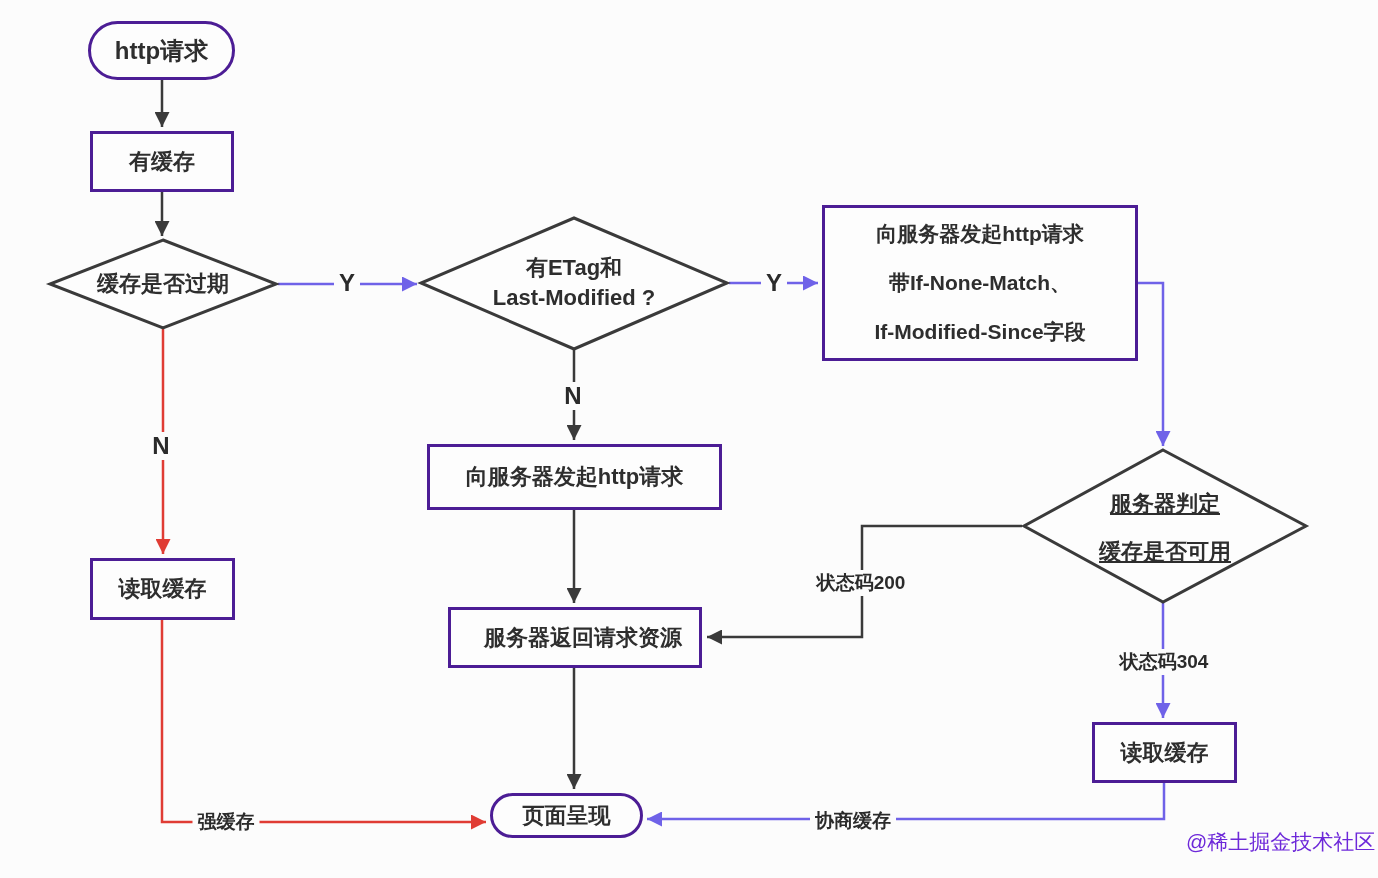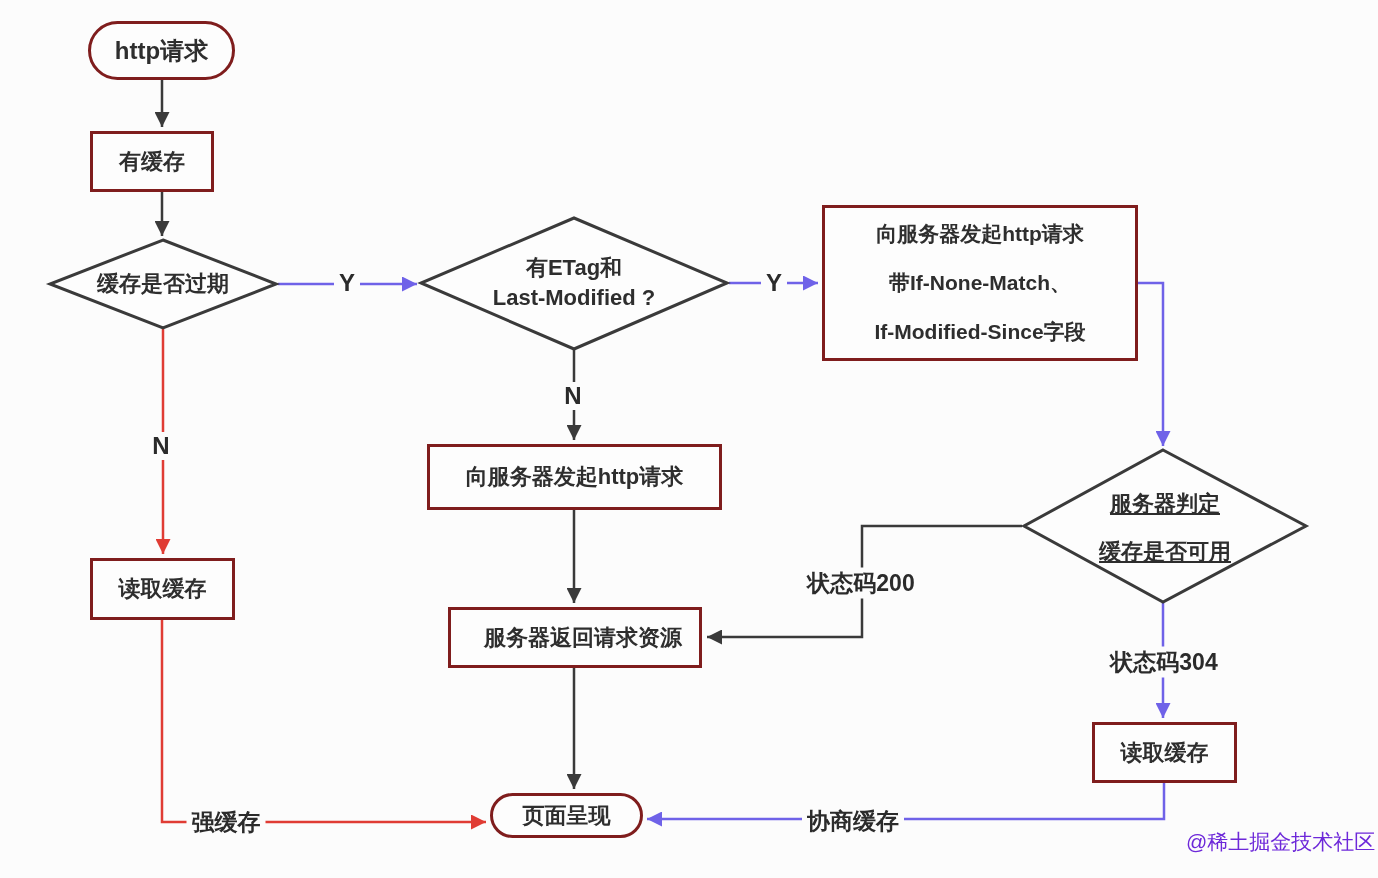--- a/index.html
+++ b/index.html
@@ -15,21 +15,21 @@
     position: absolute;
     left: 0; top: 0;
     width: 1378px; height: 878px;
   }
   .node {
     position: absolute;
     display: flex;
     align-items: center;
     justify-content: center;
     background: #fdfdfd;
-    border: 3px solid #7f1d1d;
+    border: 3px solid #4c1d95;
     color: #2e2e2e;
     font-weight: 700;
     font-size: 22px;
     text-align: center;
     line-height: 1.25;
     box-sizing: border-box;
   }
   .stadium { border-radius: 30px; }
   .multi {
     flex-direction: column;
@@ -52,21 +52,21 @@
   }
   .diamond-label.spread { line-height: 1.0; }
   .diamond-label.spread .dl-line { margin: 13px 0; }
   .edge-label {
     position: absolute;
     transform: translate(-50%, -50%);
     background: #fcfcfc;
     padding: 0 5px;
     color: #2b2b2b;
     font-weight: 700;
-    font-size: 23px;
+    font-size: 19px;
     white-space: nowrap;
   }
   .yn { font-size: 24px; }
   .watermark {
     position: absolute;
     left: 1186px;
     top: 828px;
     color: #6d28d9;
     font-size: 21px;
     font-weight: 400;
@@ -105,21 +105,21 @@
     <path d="M1164,783 L1164,819 L647,819" stroke="#6f62e8" stroke-width="2.5" fill="none" marker-end="url(#ah-blue)"></path>
     <path d="M162,620 L162,822 L486,822" stroke="#e03c34" stroke-width="2.5" fill="none" marker-end="url(#ah-red)"></path>
 
     <polygon points="163,240 276,284 163,328 50,284" fill="#fdfdfd" stroke="#3a3a3a" stroke-width="3"></polygon>
     <polygon points="574,218 727,283 574,349 421,283" fill="#fdfdfd" stroke="#3a3a3a" stroke-width="3"></polygon>
     <polygon points="1163,450 1306,526 1163,602 1024,526" fill="#fdfdfd" stroke="#3a3a3a" stroke-width="3"></polygon>
   </svg>
 
   <div class="node stadium" style="left:88px; top:21px; width:147px; height:59px; font-size:24px;">http请求</div>
 
-  <div class="node" style="left:90px; top:131px; width:124px; height:61px;">有缓存</div>
+  <div class="node" style="left:90px; top:131px; width:144px; height:61px;">有缓存</div>
 
   <div class="node multi" style="left:822px; top:205px; width:316px; height:156px;">
     <span class="ml">向服务器发起http请求</span>
     <span class="ml">带If-None-Match、</span>
     <span class="ml">If-Modified-Since字段</span>
   </div>
 
   <div class="node" style="left:427px; top:444px; width:295px; height:66px;">向服务器发起http请求</div>
 
   <div class="node" style="left:90px; top:558px; width:145px; height:62px;">读取缓存</div>

